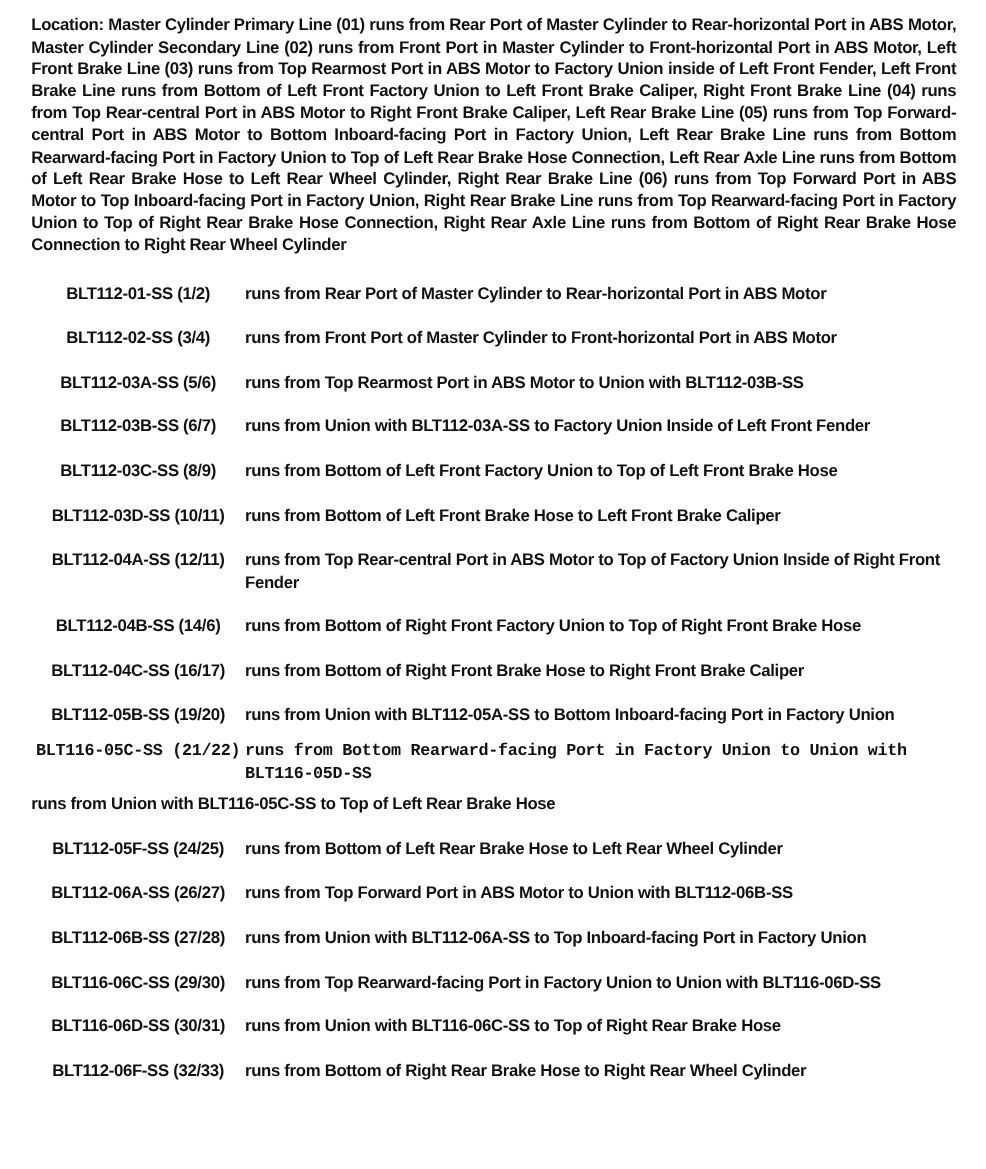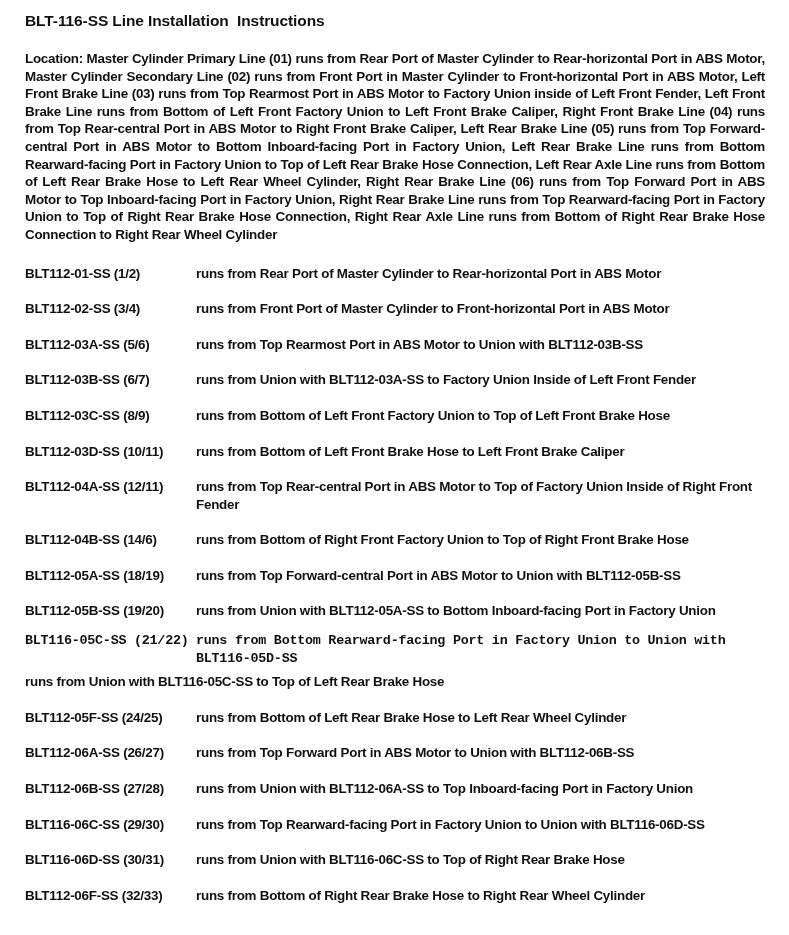--- a/index.html
+++ b/index.html
@@ -46,31 +46,31 @@
     line-height: 17.6px;
     letter-spacing: -0.25px;
   }
   .line-row:first-child { margin-top: 0; }
   .line-row.tight-a { margin-top: 12px; font-family: Liberation Mono, monospace; }
   .line-row.tight-b { margin-top: 6px; }
   .part-col {
     flex: 0 0 171px;
     width: 171px;
     white-space: nowrap;
+    text-align: center;
   }
   .desc-col {
     flex: 1 1 auto;
     max-width: 566px;
   }
 </style>
 </head>
 <body>
 
 <div class="page">
-  <h1 class="doc-title">BLT-116-SS Line Installation  Instructions</h1>
 
   <p class="location-para">Location: Master Cylinder Primary Line (01) runs from Rear Port of Master Cylinder to Rear-horizontal Port in ABS Motor, Master Cylinder Secondary Line (02) runs from Front Port in Master Cylinder to Front-horizontal Port in ABS Motor, Left Front Brake Line (03) runs from Top Rearmost Port in ABS Motor to Factory Union inside of Left Front Fender, Left Front Brake Line runs from Bottom of Left Front Factory Union to Left Front Brake Caliper, Right Front Brake Line (04) runs from Top Rear-central Port in ABS Motor to Right Front Brake Caliper, Left Rear Brake Line (05) runs from Top Forward-central Port in ABS Motor to Bottom Inboard-facing Port in Factory Union, Left Rear Brake Line runs from Bottom Rearward-facing Port in Factory Union to Top of Left Rear Brake Hose Connection, Left Rear Axle Line runs from Bottom of Left Rear Brake Hose to Left Rear Wheel Cylinder, Right Rear Brake Line (06) runs from Top Forward Port in ABS Motor to Top Inboard-facing Port in Factory Union, Right Rear Brake Line runs from Top Rearward-facing Port in Factory Union to Top of Right Rear Brake Hose Connection, Right Rear Axle Line runs from Bottom of Right Rear Brake Hose Connection to Right Rear Wheel Cylinder</p>
 
   <div class="lines-list">
   <div class="line-row">
     <div class="part-col">BLT112-01-SS (1/2)</div>
     <div class="desc-col">runs from Rear Port of Master Cylinder to Rear-horizontal Port in ABS Motor</div>
   </div>
 
   <div class="line-row">
@@ -101,25 +101,25 @@
   <div class="line-row">
     <div class="part-col">BLT112-04A-SS (12/11)</div>
     <div class="desc-col">runs from Top Rear-central Port in ABS Motor to Top of Factory Union Inside of Right Front Fender</div>
   </div>
 
   <div class="line-row">
     <div class="part-col">BLT112-04B-SS (14/6)</div>
     <div class="desc-col">runs from Bottom of Right Front Factory Union to Top of Right Front Brake Hose</div>
   </div>
 
+  <div class="line-row">
+    <div class="part-col">BLT112-04C-SS (16/17)</div>
+    <div class="desc-col">runs from Bottom of Right Front Brake Hose to Right Front Brake Caliper</div>
+  </div>
 
-  <div class="line-row">
-    <div class="part-col">BLT112-05A-SS (18/19)</div>
-    <div class="desc-col">runs from Top Forward-central Port in ABS Motor to Union with BLT112-05B-SS</div>
-  </div>
 
   <div class="line-row">
     <div class="part-col">BLT112-05B-SS (19/20)</div>
     <div class="desc-col">runs from Union with BLT112-05A-SS to Bottom Inboard-facing Port in Factory Union</div>
   </div>
 
   <div class="line-row tight-a">
     <div class="part-col">BLT116-05C-SS (21/22)</div>
     <div class="desc-col">runs from Bottom Rearward-facing Port in Factory Union to Union with BLT116-05D-SS</div>
   </div>

